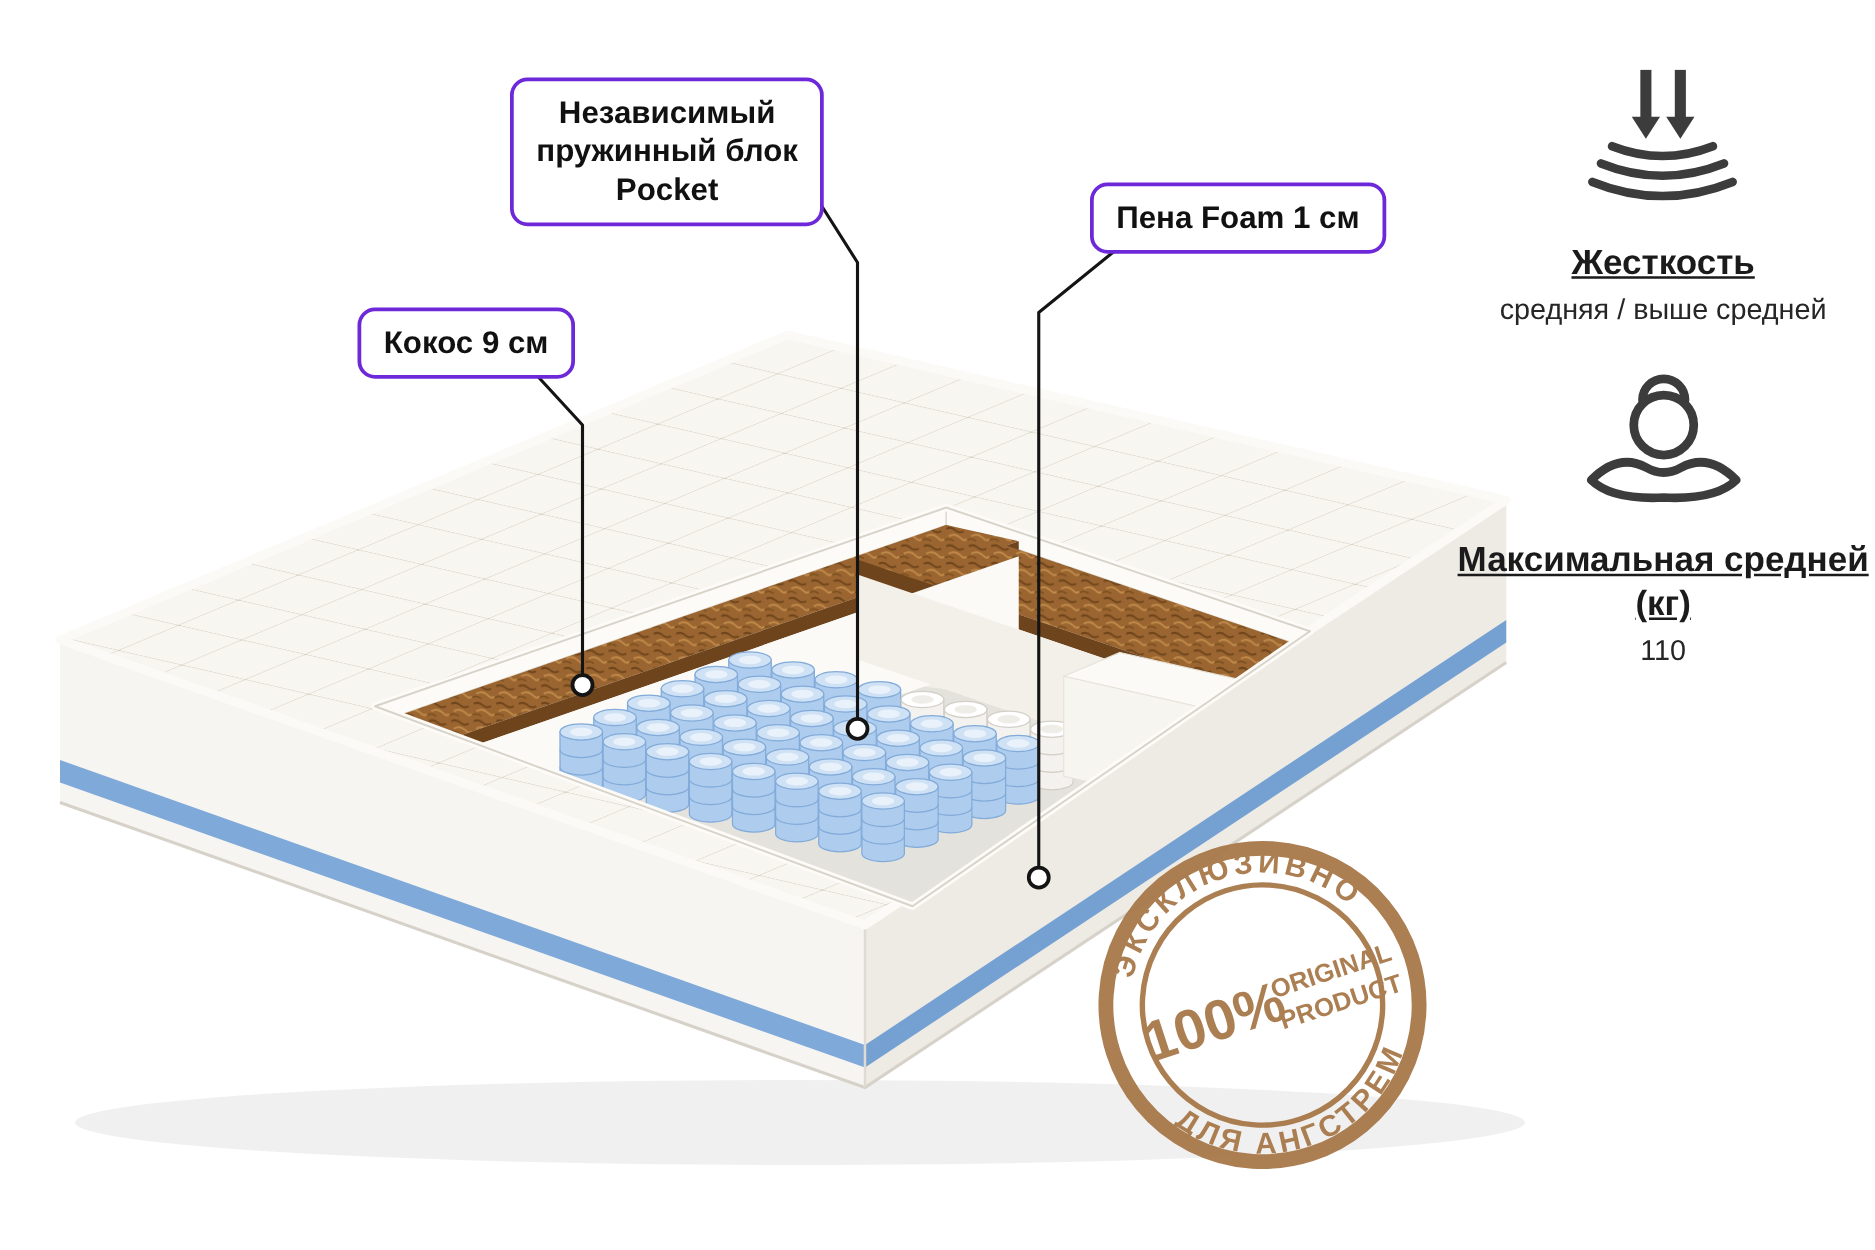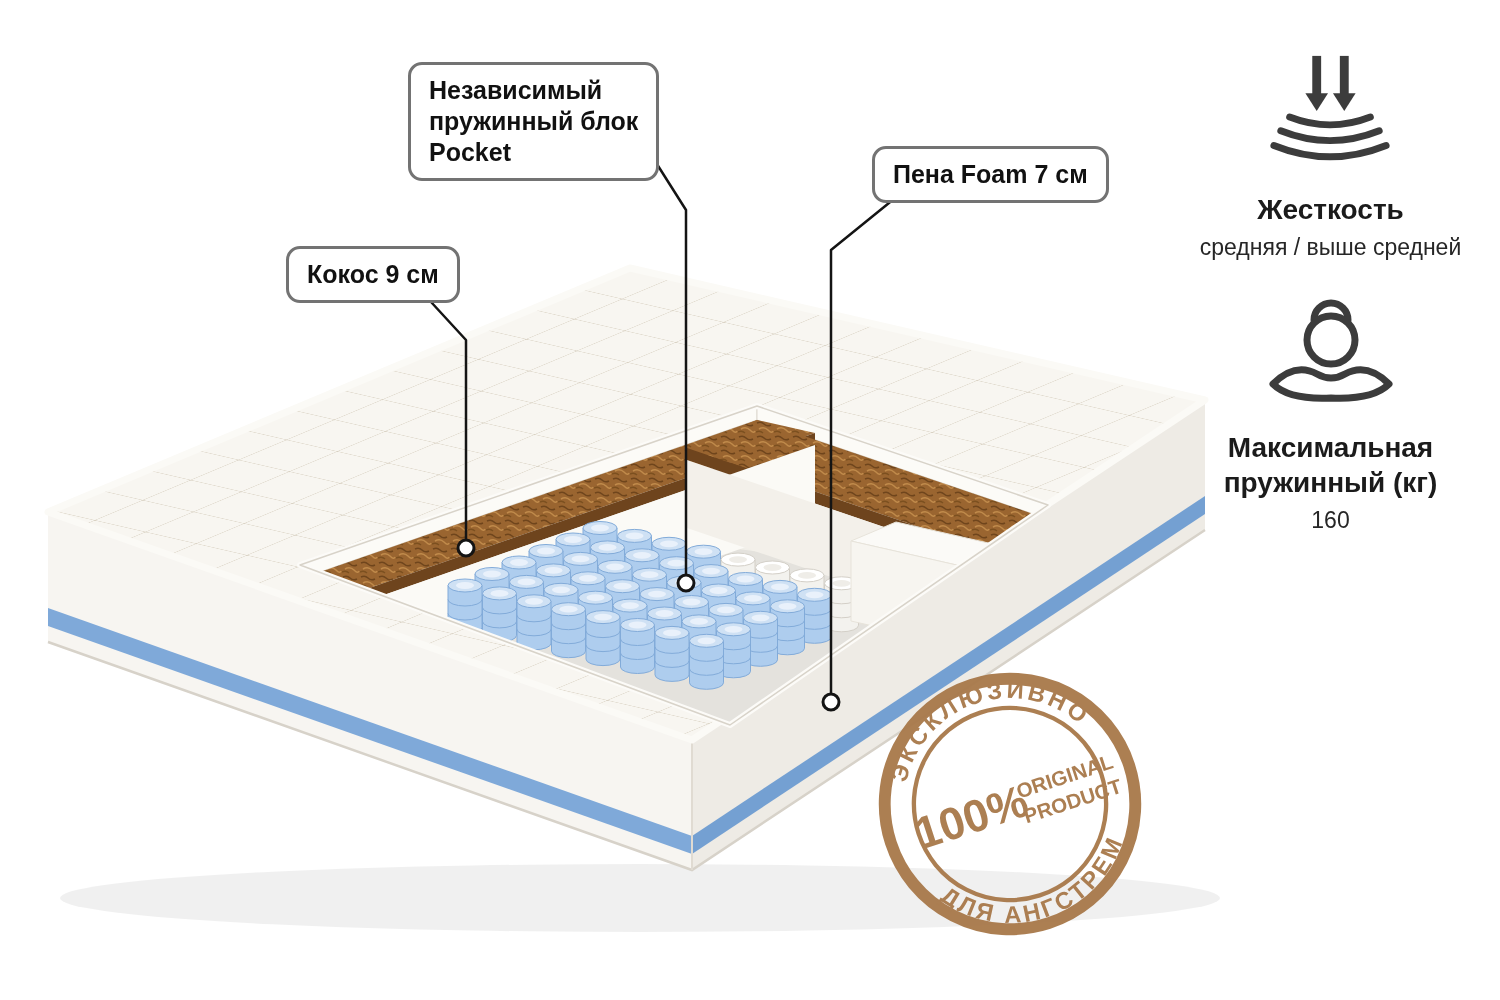--- a/index.html
+++ b/index.html
@@ -3,33 +3,33 @@
 <meta charset="utf-8">
 <style>
   html,body{margin:0;padding:0;}
   body{
     width:1500px;height:1000px;background:#ffffff;
     font-family:"Liberation Sans",sans-serif;position:relative;overflow:hidden;color:#111;
   }
   .stage{position:absolute;inset:0;}
   #scene{position:absolute;left:0;top:0;z-index:1;}
   .callout{
-    position:absolute;background:#fff;border:3px solid #737373;border-radius:14px;
+    position:absolute;background:#fff;border:3px solid #6d28d9;border-radius:14px;
     padding:10px 18px;font-weight:bold;font-size:25px;line-height:1.24;color:#111;
-    white-space:pre-line;z-index:3;
+    white-space:pre-line;z-index:3;text-align:center;
   }
   #co-spring{left:408px;top:62px;}
   #co-foam{left:872px;top:146px;}
   #co-coco{left:286px;top:246px;}
   .features{
     position:absolute;left:1163px;top:50px;width:335px;z-index:2;
     display:flex;flex-direction:column;align-items:center;
   }
   .feature{display:flex;flex-direction:column;align-items:center;}
-  .feature .title{font-weight:bold;font-size:28px;color:#1b1b1b;text-align:center;line-height:1.25;margin-top:14px;}
+  .feature .title{font-weight:bold;font-size:28px;color:#1b1b1b;text-align:center;line-height:1.25;margin-top:14px;text-decoration:underline;}
   .feature .value{font-size:23px;color:#262626;text-align:center;margin-top:6px;line-height:1.25;}
   .f2{margin-top:26px;}
   .f3{margin-top:14px;}
   .stamp{position:absolute;left:848px;top:642px;width:324px;height:324px;z-index:2;opacity:.96;}
 </style>
 </head>
 <body>
 
 <div class="stage">
 
@@ -338,21 +338,21 @@
       <polyline points="420,290 466,340 466,548"></polyline>
       <circle cx="686" cy="583" r="8" fill="#ffffff" stroke-width="3"></circle>
       <circle cx="831" cy="702" r="8" fill="#ffffff" stroke-width="3"></circle>
       <circle cx="466" cy="548" r="8" fill="#ffffff" stroke-width="3"></circle>
     </g>
   </svg>
 
   <div class="callout" id="co-spring">Независимый
 пружинный блок
 Pocket</div>
-  <div class="callout" id="co-foam">Пена Foam 7 см</div>
+  <div class="callout" id="co-foam">Пена Foam 1 см</div>
   <div class="callout" id="co-coco">Кокос 9 см</div>
 
   <div class="features">
 
     <div class="feature f1">
       <svg width="128" height="128" viewBox="0 0 130 130">
         <g stroke="#3c3c3c" fill="#3c3c3c">
           <rect x="47" y="6" width="9" height="40" stroke="none"></rect>
           <polygon points="40,44 63,44 51.5,62" stroke="none"></polygon>
           <rect x="75" y="6" width="9" height="40" stroke="none"></rect>
@@ -368,22 +368,22 @@
 
 
     <div class="feature f3">
       <svg width="150" height="140" viewBox="0 0 140 140">
         <g stroke="#3c3c3c" fill="none" stroke-width="7" stroke-linecap="round" stroke-linejoin="round">
           <path d="M53 44 A 17 17 0 0 1 87 44"></path>
           <circle cx="70" cy="64" r="24" fill="#ffffff"></circle>
           <path d="M12 108 Q34 86 56 98 Q70 106 84 98 Q106 86 128 108 Q112 124 70 122 Q28 124 12 108 Z"></path>
         </g>
       </svg>
-      <div class="title">Максимальная пружинный (кг)</div>
-      <div class="value">160</div>
+      <div class="title">Максимальная средней (кг)</div>
+      <div class="value">110</div>
     </div>
   </div>
 
   <svg class="stamp" viewBox="0 0 300 300">
     <defs>
       <path id="arcTop" d="M 52 150 A 98 98 0 0 1 248 150"></path>
       <path id="arcBot" d="M 40 150 A 110 110 0 0 0 260 150"></path>
     </defs>
     <g transform="rotate(-18 150 150)">
       <circle cx="150" cy="150" r="116" fill="none" stroke="#a97a4c" stroke-width="11"></circle>

